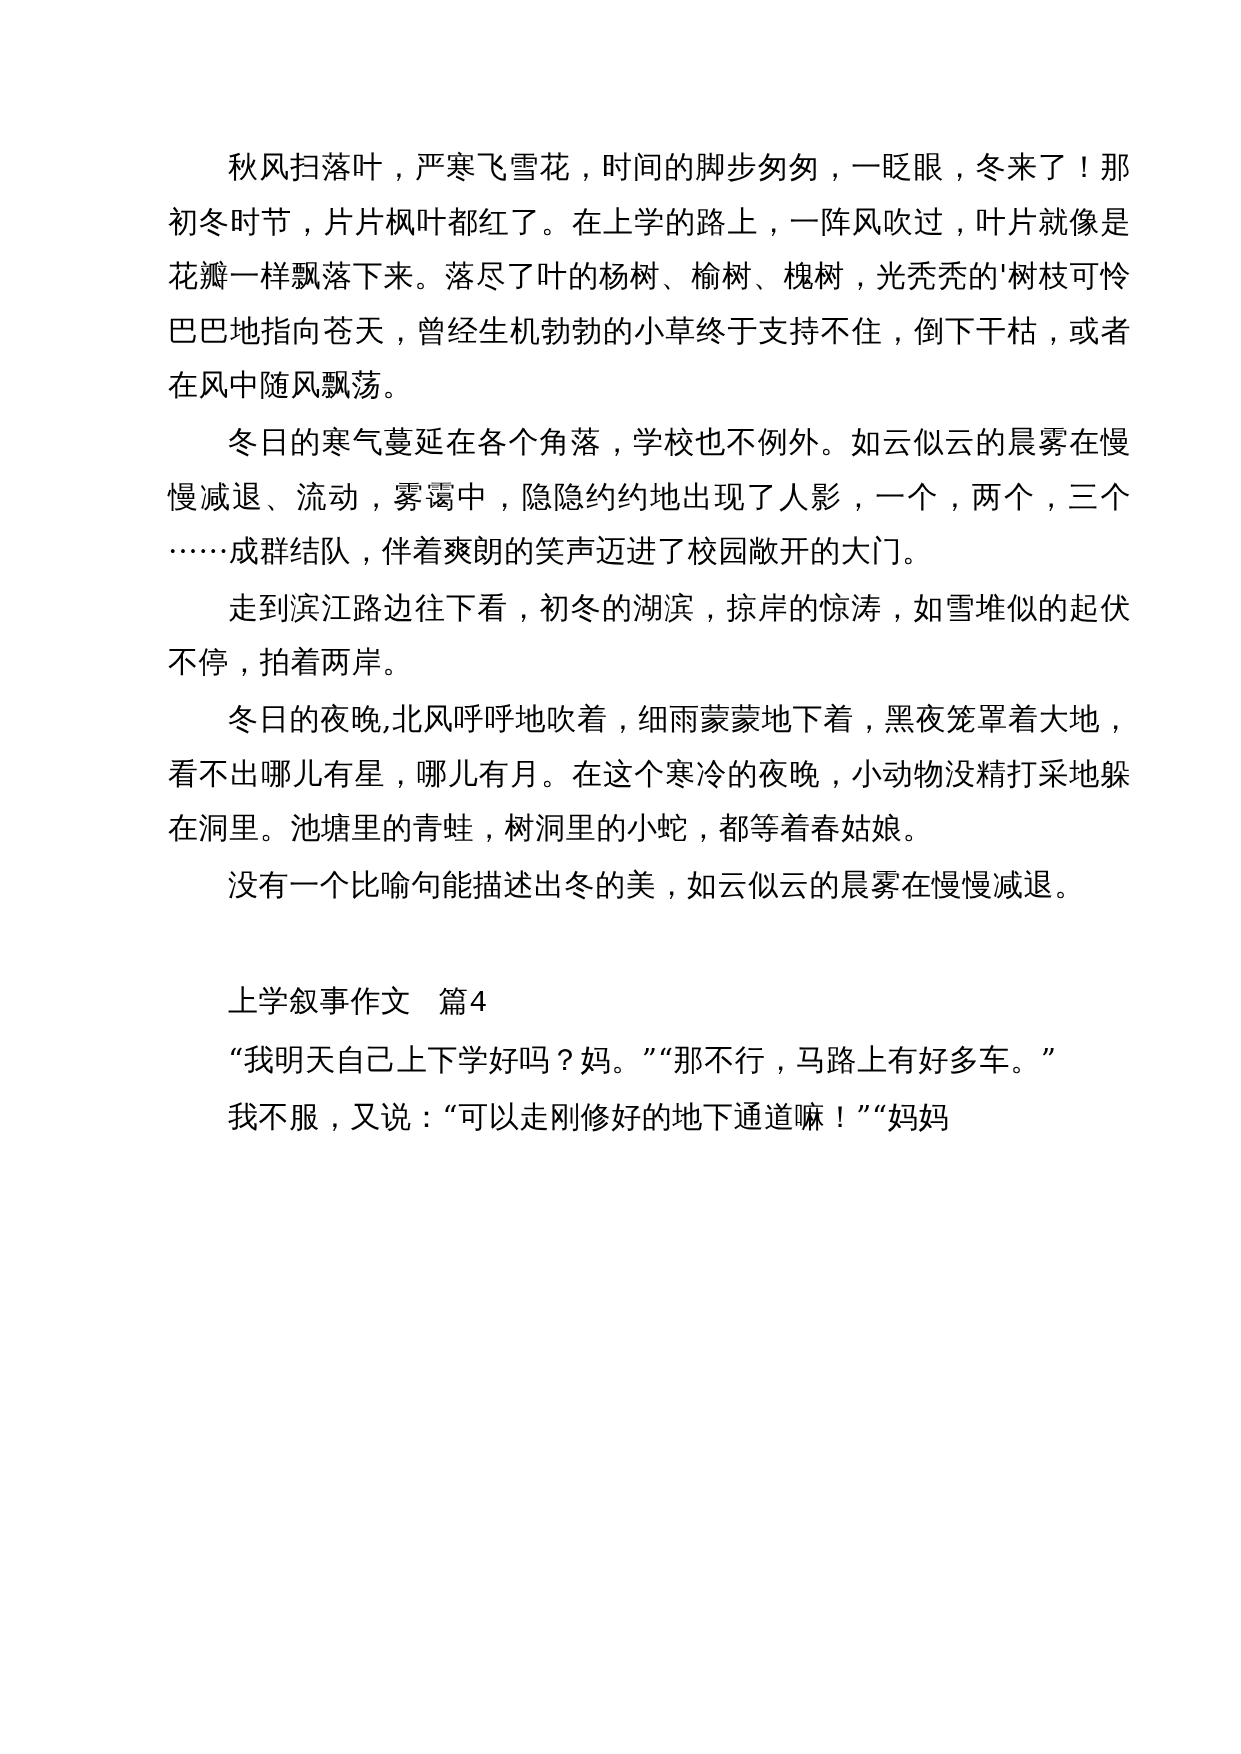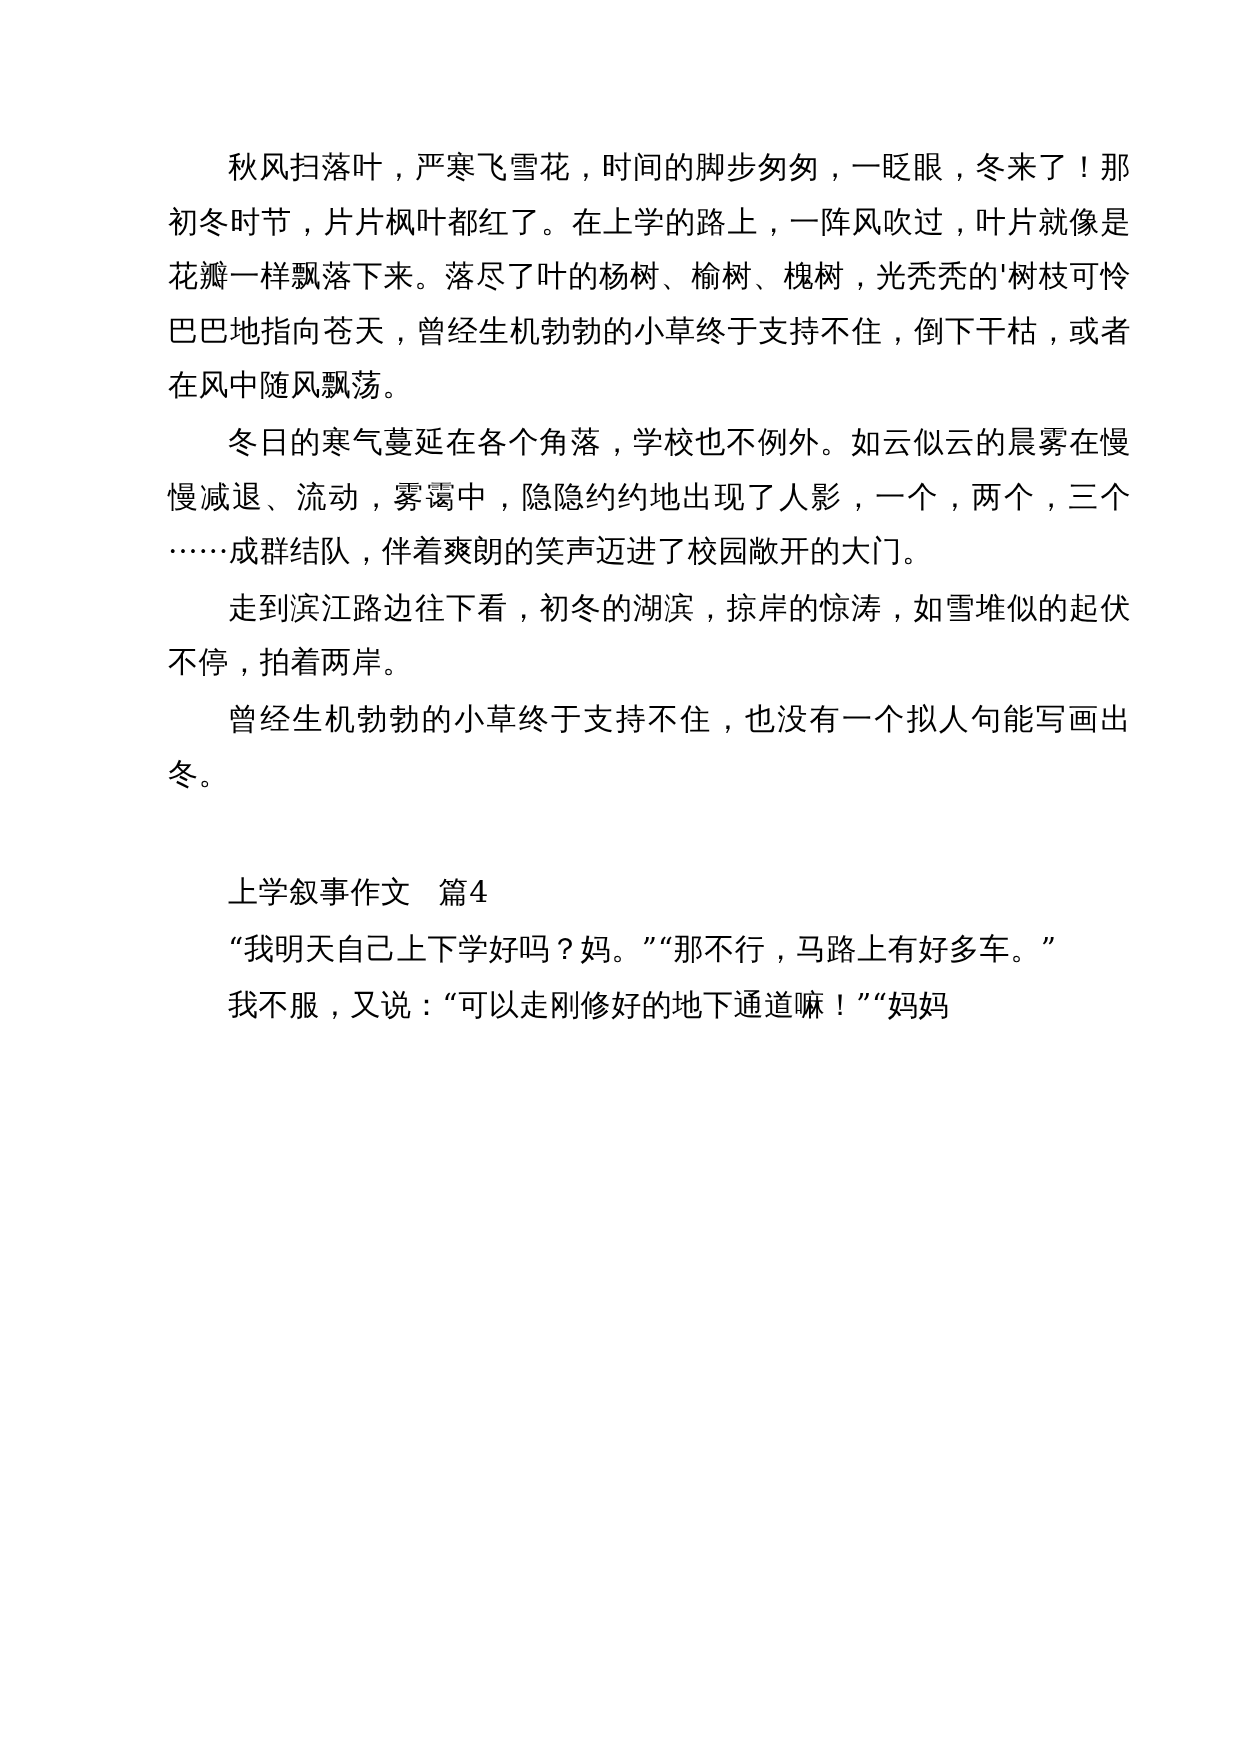--- a/index.html
+++ b/index.html
@@ -34,35 +34,37 @@
   }
   .gap-block {
     height: 62px;
   }
   .section-title {
     margin: 0 0 2px 0;
     text-indent: 2em;
     font-size: 30px;
     line-height: 1.82;
     letter-spacing: 0.6px;
+    font-family: Liberation Mono, monospace;
   }
   .section-title .tnum {
     margin-left: 0.9em;
   }
 </style>
 </head>
 <body>
 
 <div class="page">
   <div class="doc-body">
 
     <p class="para">秋风扫落叶，严寒飞雪花，时间的脚步匆匆，一眨眼，冬来了！那初冬时节，片片枫叶都红了。在上学的路上，一阵风吹过，叶片就像是花瓣一样飘落下来。落尽了叶的杨树、榆树、槐树，光秃秃的'树枝可怜巴巴地指向苍天，曾经生机勃勃的小草终于支持不住，倒下干枯，或者在风中随风飘荡。</p>
     <p class="para">冬日的寒气蔓延在各个角落，学校也不例外。如云似云的晨雾在慢慢减退、流动，雾霭中，隐隐约约地出现了人影，一个，两个，三个······成群结队，伴着爽朗的笑声迈进了校园敞开的大门。</p>
     <p class="para">走到滨江路边往下看，初冬的湖滨，掠岸的惊涛，如雪堆似的起伏不停，拍着两岸。</p>
-    <p class="para">曾经生机勃勃的小草终于支持不住，也没有一个拟人句能写画出冬。</p>
+    <p class="para">冬日的夜晚,北风呼呼地吹着，细雨蒙蒙地下着，黑夜笼罩着大地，看不出哪儿有星，哪儿有月。在这个寒冷的夜晚，小动物没精打采地躲在洞里。池塘里的青蛙，树洞里的小蛇，都等着春姑娘。</p>
+    <p class="para">没有一个比喻句能描述出冬的美，如云似云的晨雾在慢慢减退。</p>
 
     <div class="gap-block"></div>
 
     <p class="section-title">
       <span>上学叙事作文</span><span class="tnum">篇4</span>
     </p>
 
     <p class="para">“我明天自己上下学好吗？妈。”“那不行，马路上有好多车。”</p>
     <p class="para">我不服，又说：“可以走刚修好的地下通道嘛！”“妈妈</p>
 

